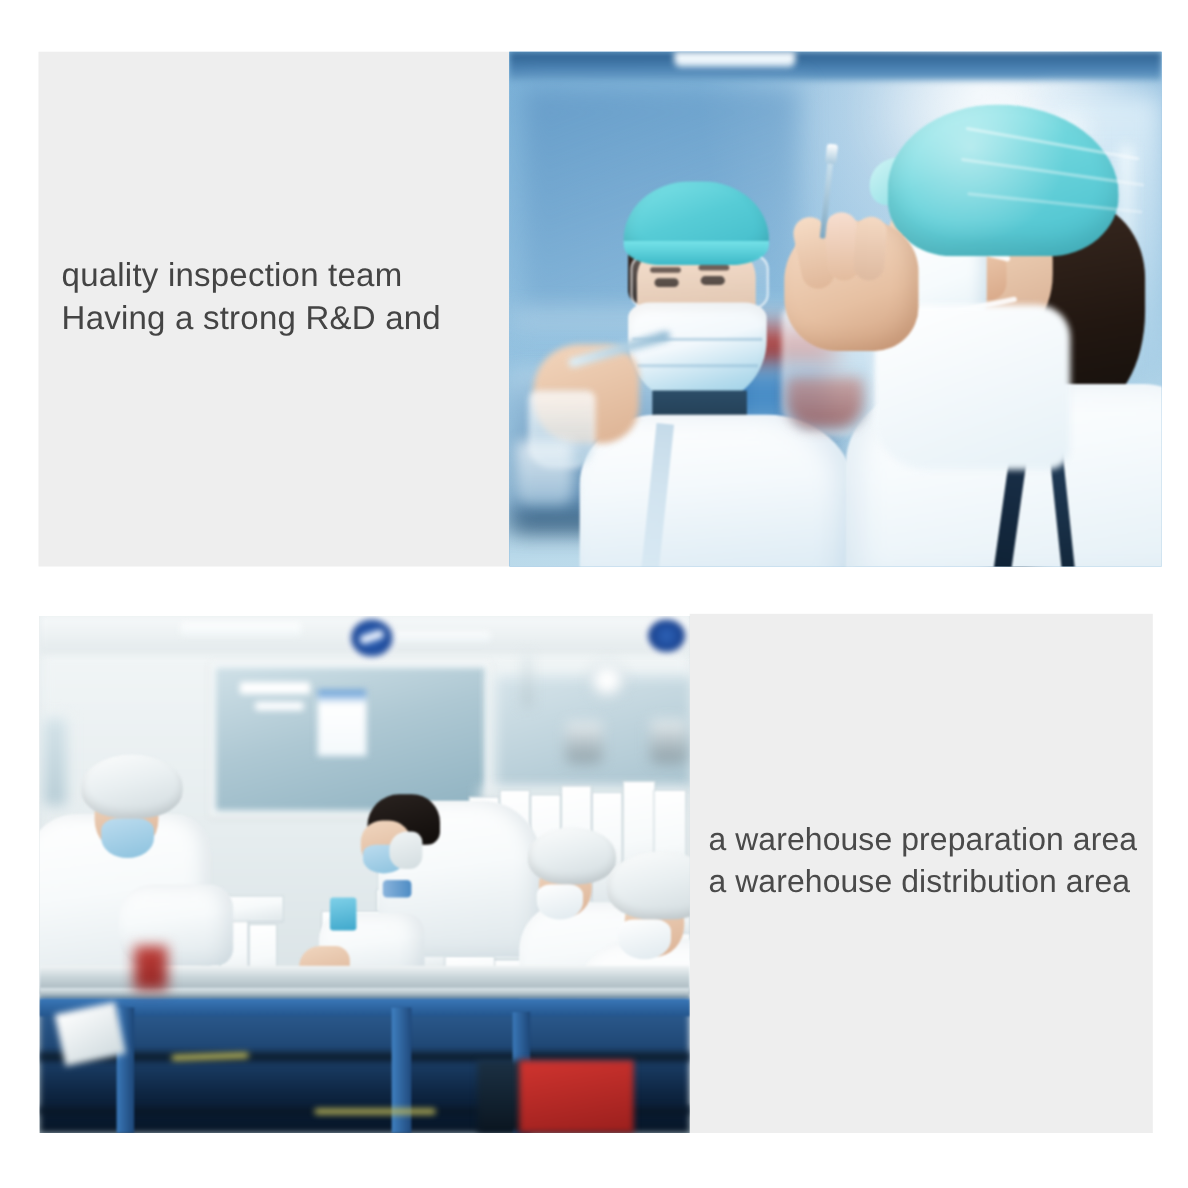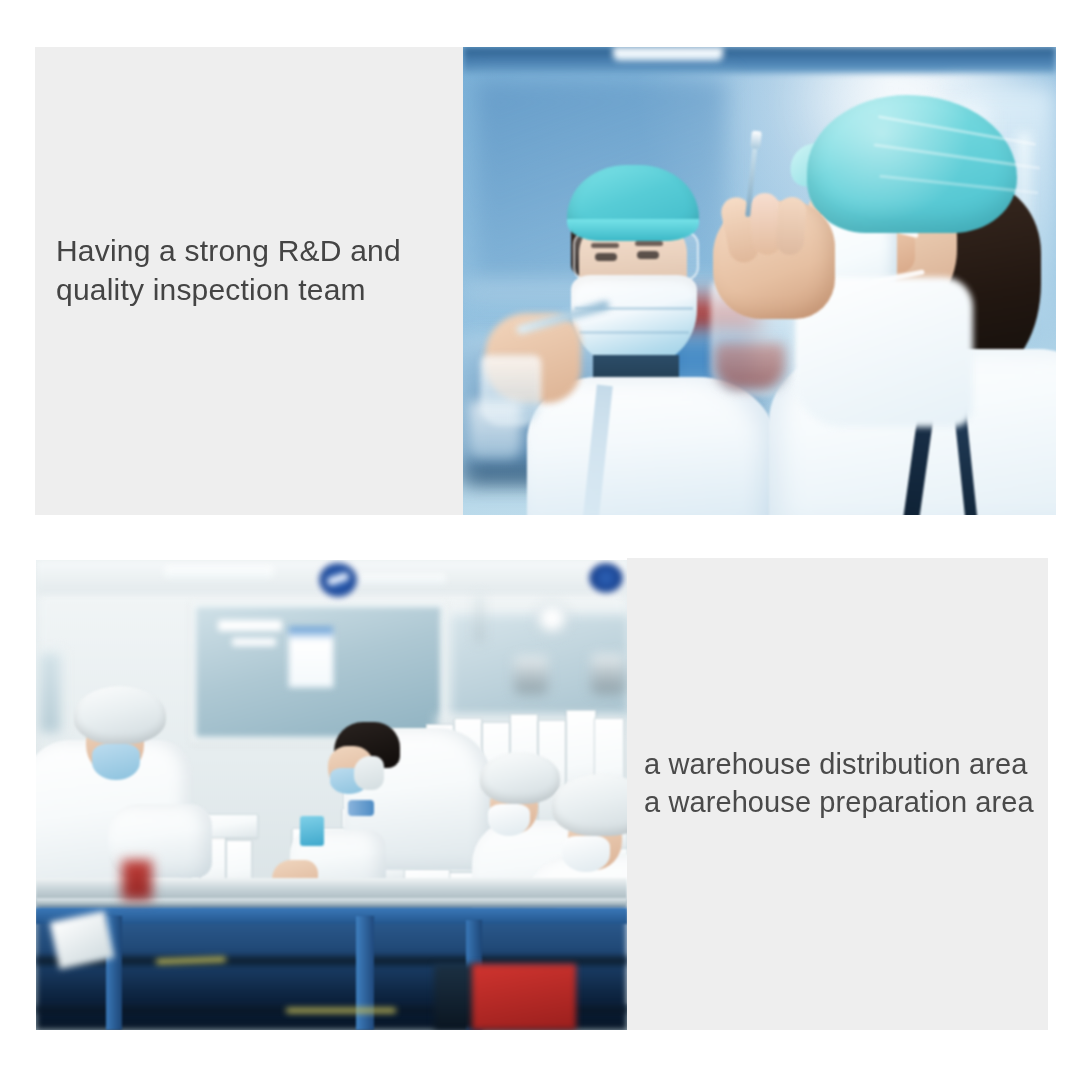--- a/index.html
+++ b/index.html
@@ -616,22 +616,22 @@
 </style>
 </head>
 <body>
 
 <div class="stage">
 
   <div class="section-top">
 
     <div class="top-textpanel">
       <div class="top-caption">
+        <span class="ln">quality inspection team</span>
         <span class="ln">Having a strong R&amp;D and</span>
-        <span class="ln">quality inspection team</span>
       </div>
     </div>
 
     <div class="photo-top">
       <div class="t-bg"></div>
       <div class="ph t-glow blur8"></div>
       <div class="ph t-ceiling blur2"></div>
       <div class="ph t-ceil-light blur2"></div>
       <div class="ph t-wallpanel blur5"></div>
       <div class="ph t-shelf blur5"></div>
@@ -701,22 +701,22 @@
       <div class="ph t-beaker blur3"></div>
 
       <span class="sr">Two lab technicians in blue hairnets, face masks and white lab coats inspecting a glass flask in a blue-lit laboratory</span>
     </div>
   </div>
 
   <div class="section-bottom">
 
     <div class="bottom-textpanel">
       <div class="bottom-caption">
+        <span class="ln">a warehouse preparation area</span>
         <span class="ln">a warehouse distribution area</span>
-        <span class="ln">a warehouse preparation area</span>
       </div>
     </div>
 
     <div class="photo-bottom">
       <div class="b-bg"></div>
       <div class="ph b-wall blur3"></div>
       <div class="ph b-ceiling blur2"></div>
       <div class="ph b-ceillight blur2"></div>
       <div class="ph b-ceillight2 blur2"></div>
       <div class="ph b-leftwin blur3"></div>

